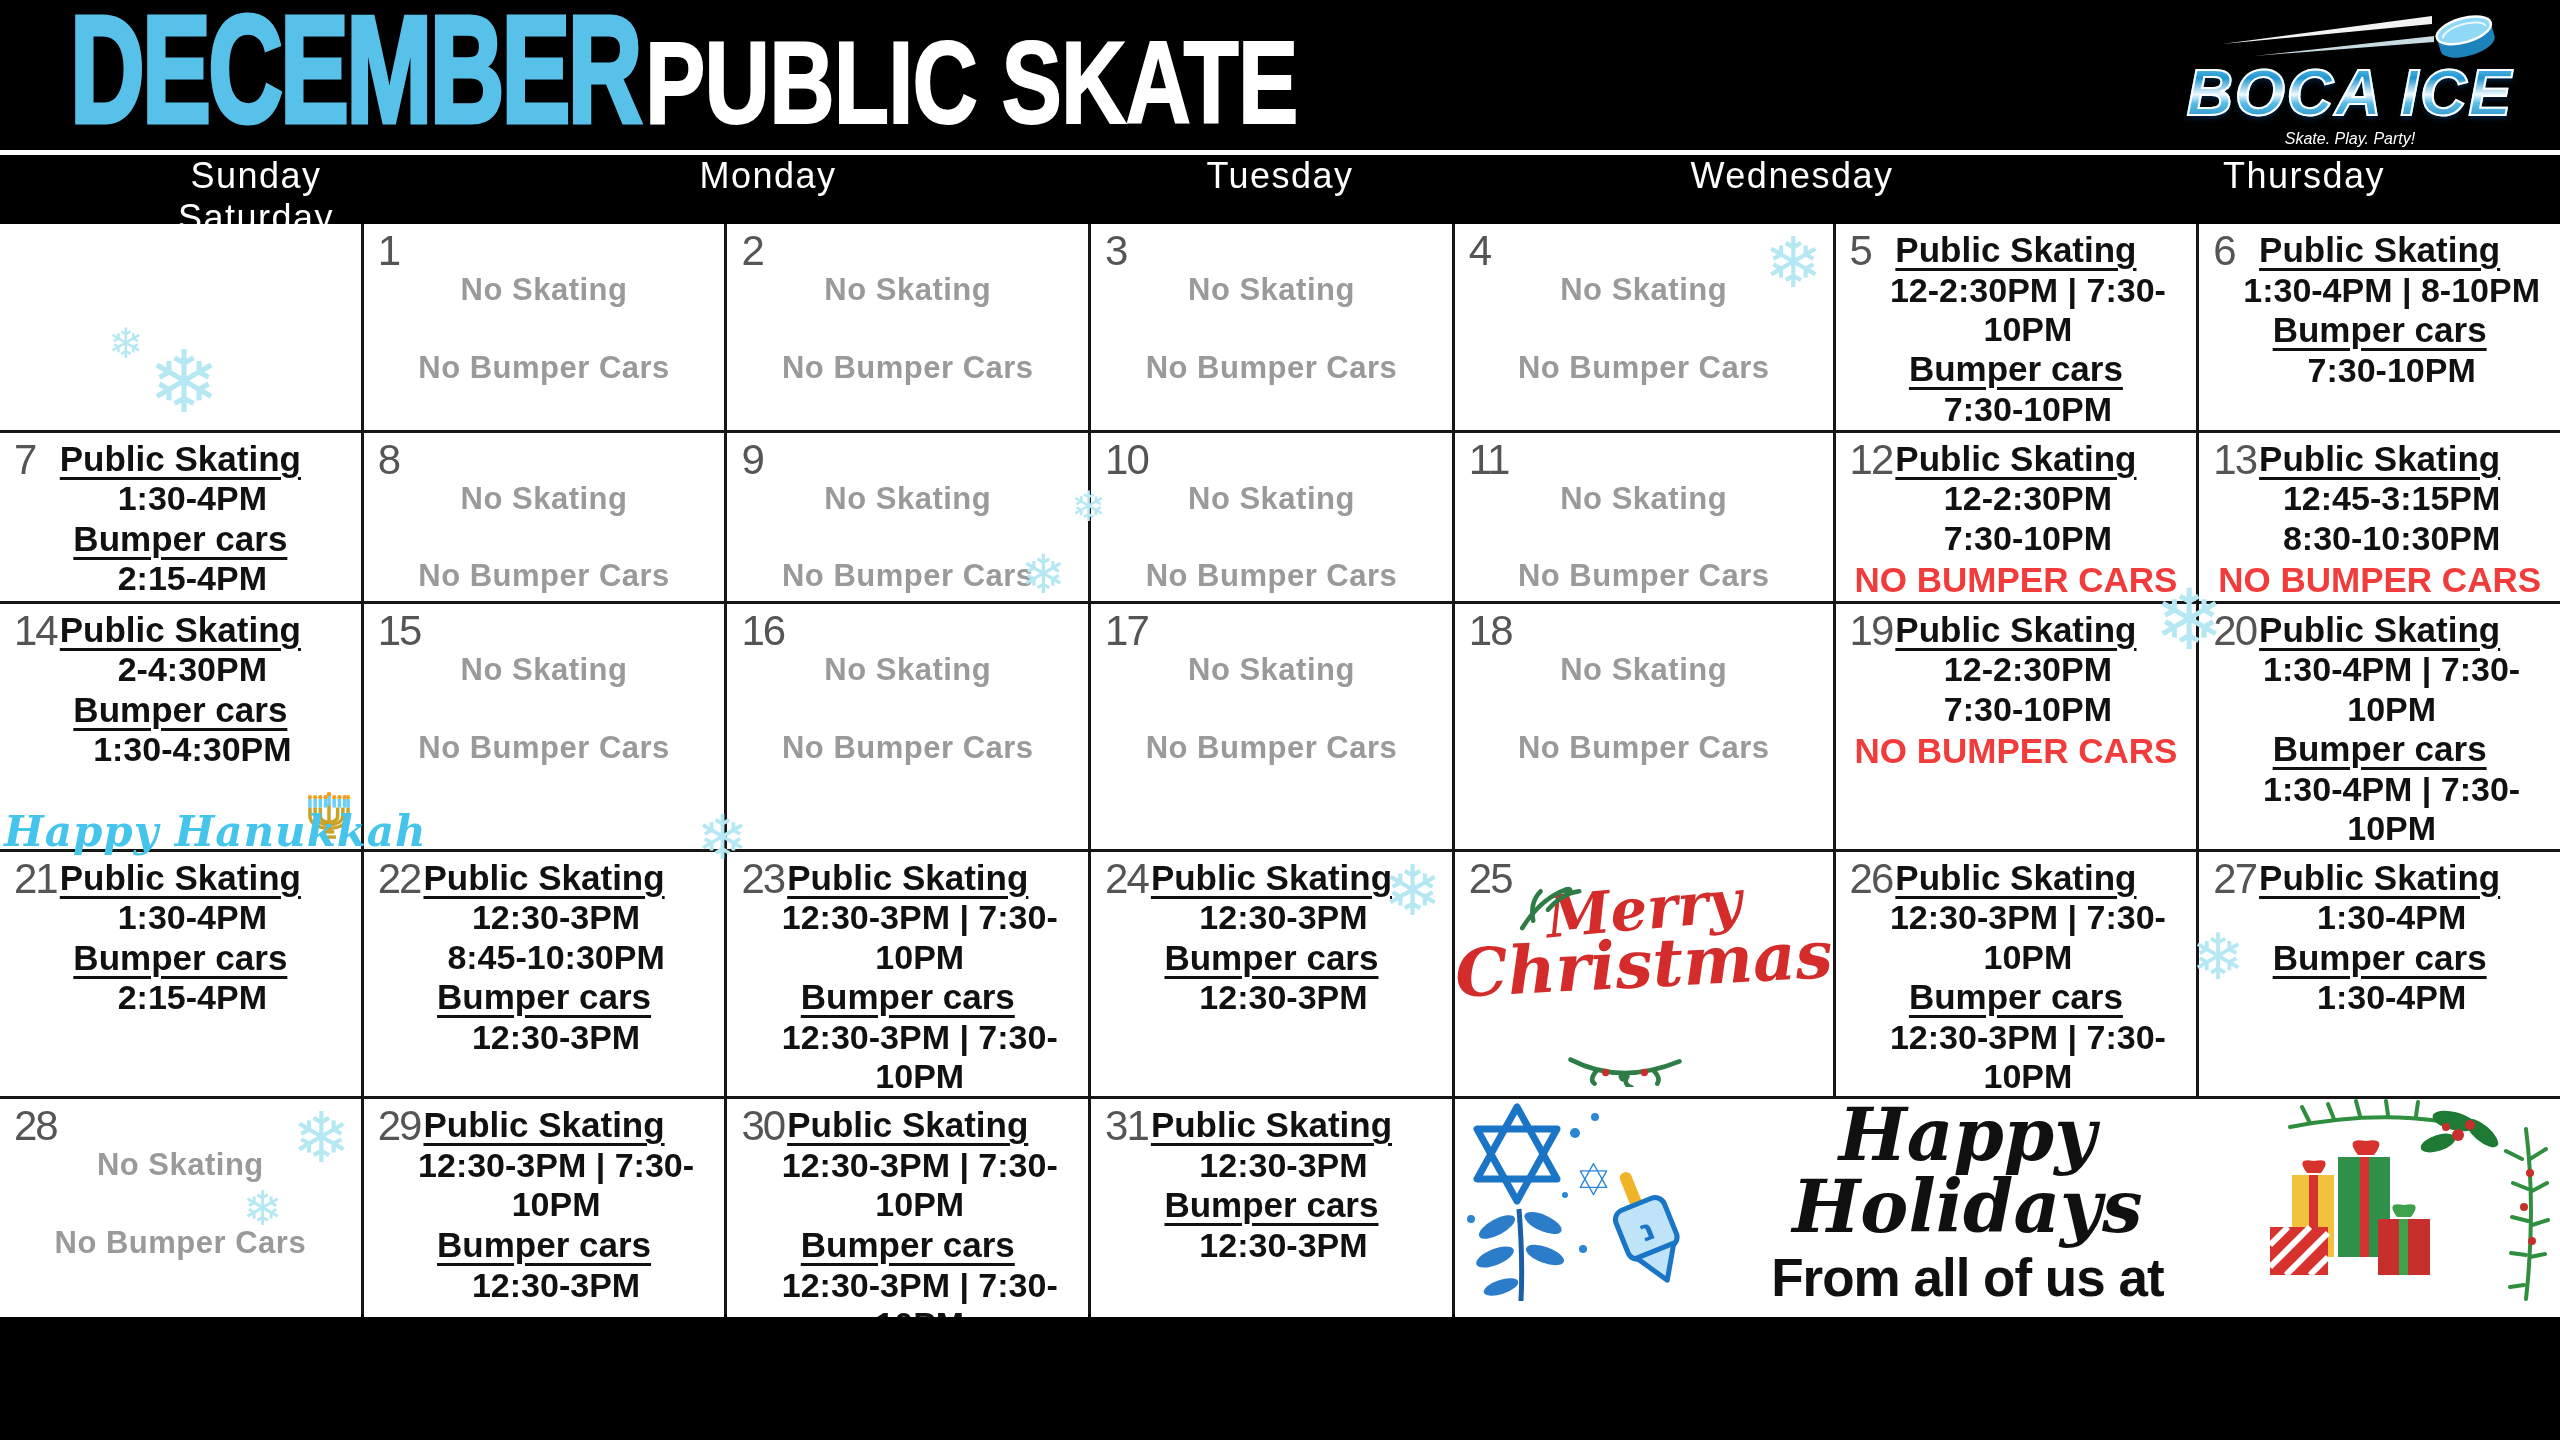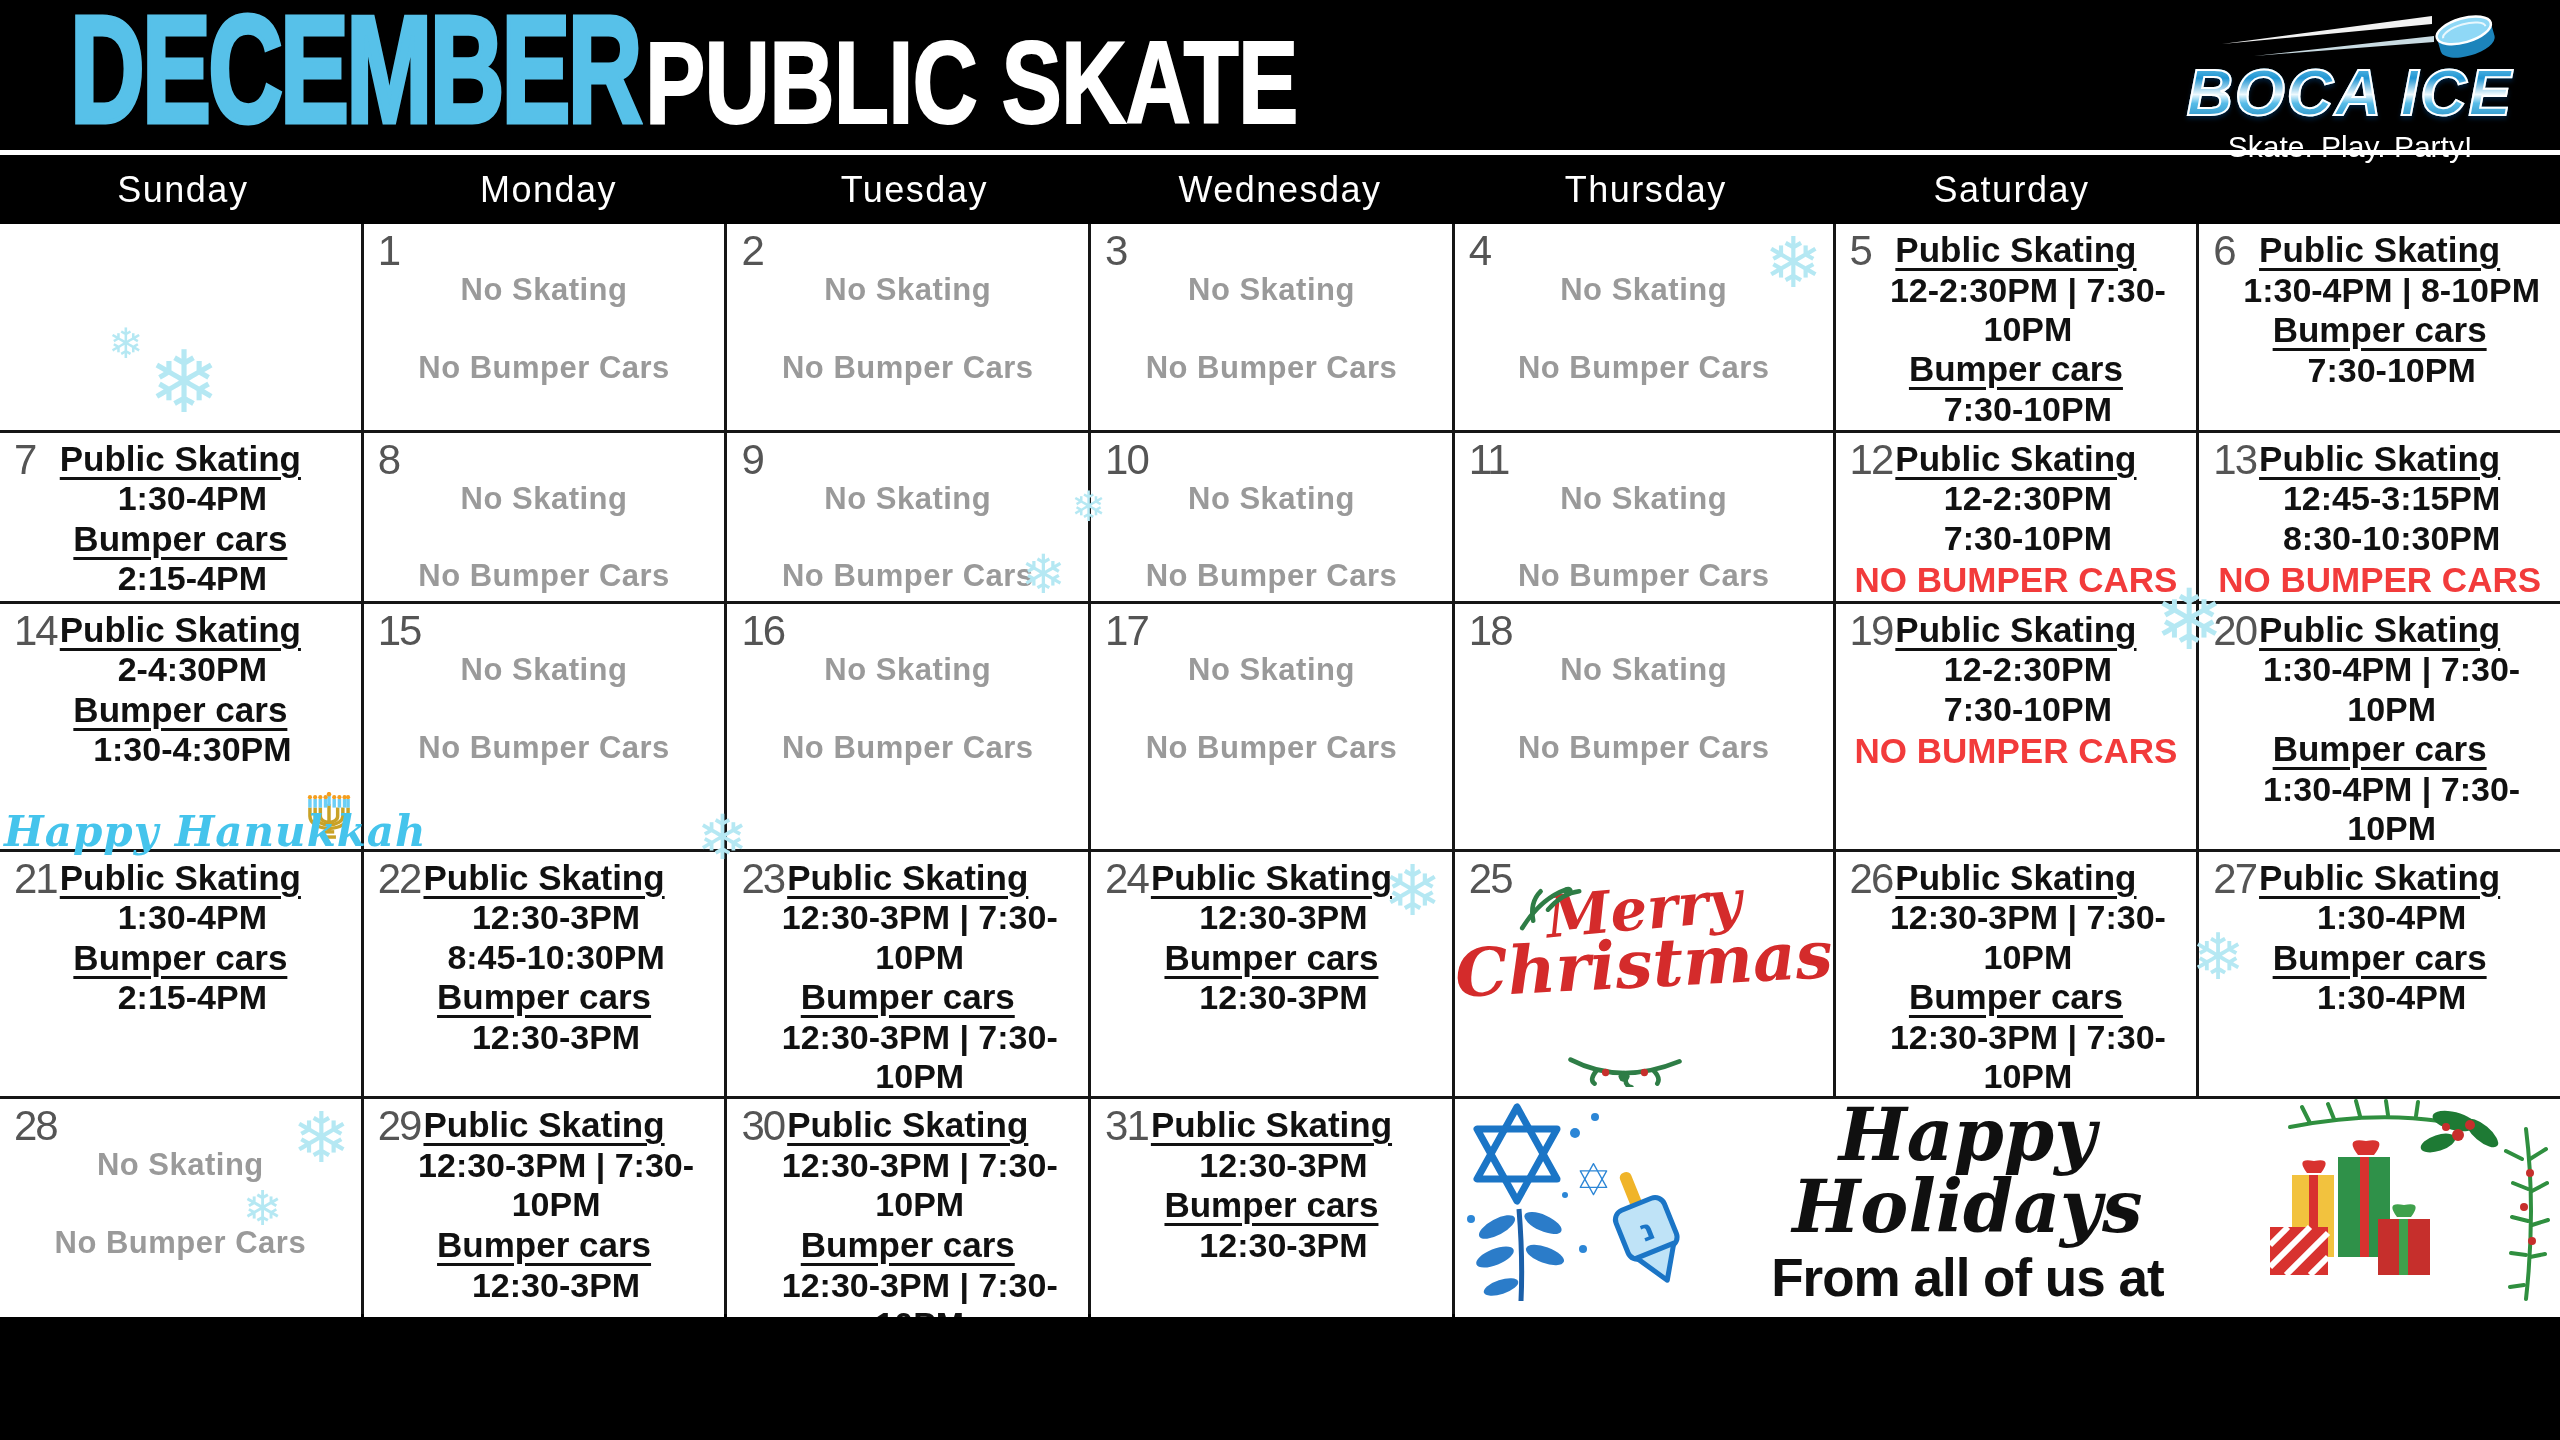--- a/index.html
+++ b/index.html
@@ -12,24 +12,24 @@
   .main-title{position:absolute;left:645px;top:16px;font-size:116px;font-weight:bold;letter-spacing:-1px;
     color:#fff;-webkit-text-stroke:2px #fff;transform:scaleX(.78);transform-origin:left top;white-space:nowrap;}
   .title-rule{position:absolute;left:0;top:150px;width:100%;height:5px;background:#fff;}
 
   .logo{position:absolute;right:30px;top:4px;width:360px;text-align:center;}
   .logo-puck{position:absolute;top:0px;right:6px;}
   .logo-name{position:relative;margin-top:52px;font-size:64px;font-style:italic;font-weight:bold;letter-spacing:2px;
     background:linear-gradient(180deg,#8ed9f5 0%,#2196d3 30%,#eef9fe 52%,#57bce8 64%,#1178b0 100%);
     -webkit-background-clip:text;background-clip:text;color:transparent;-webkit-text-stroke:2px #ffffff;
     filter:drop-shadow(0 3px 2px rgba(0,30,60,.85));}
-  .logo-tagline{font-size:30px;color:#fff;margin-top:0px;}
+  .logo-tagline{font-size:16px;font-style:italic;color:#fff;margin-top:0px;}
 
   
-  .weekdays{position:absolute;top:155px;left:0;right:0;height:69px;display:grid;grid-template-columns:repeat(7,1fr);
+  .weekdays{position:absolute;top:155px;left:0;right:0;height:69px;display:grid;grid-template-columns:repeat(5,1fr);
     align-items:center;background:transparent;}
   .wd{text-align:center;color:#fff;font-size:36px;font-weight:400;letter-spacing:1.5px;}
 
   
   .grid{position:absolute;top:224px;left:0;width:2560px;height:1090px;display:grid;
     grid-template-columns:repeat(7,1fr);grid-template-rows:repeat(5,1fr);gap:3px;background:#161616;}
   .cell{position:relative;background:#fff;text-align:center;padding-top:6px;overflow:visible;}
   .daynum{position:absolute;top:6px;left:14px;font-size:42px;font-weight:300;color:#555;line-height:1;letter-spacing:-2px;}
 
   .line{line-height:1.16;}

